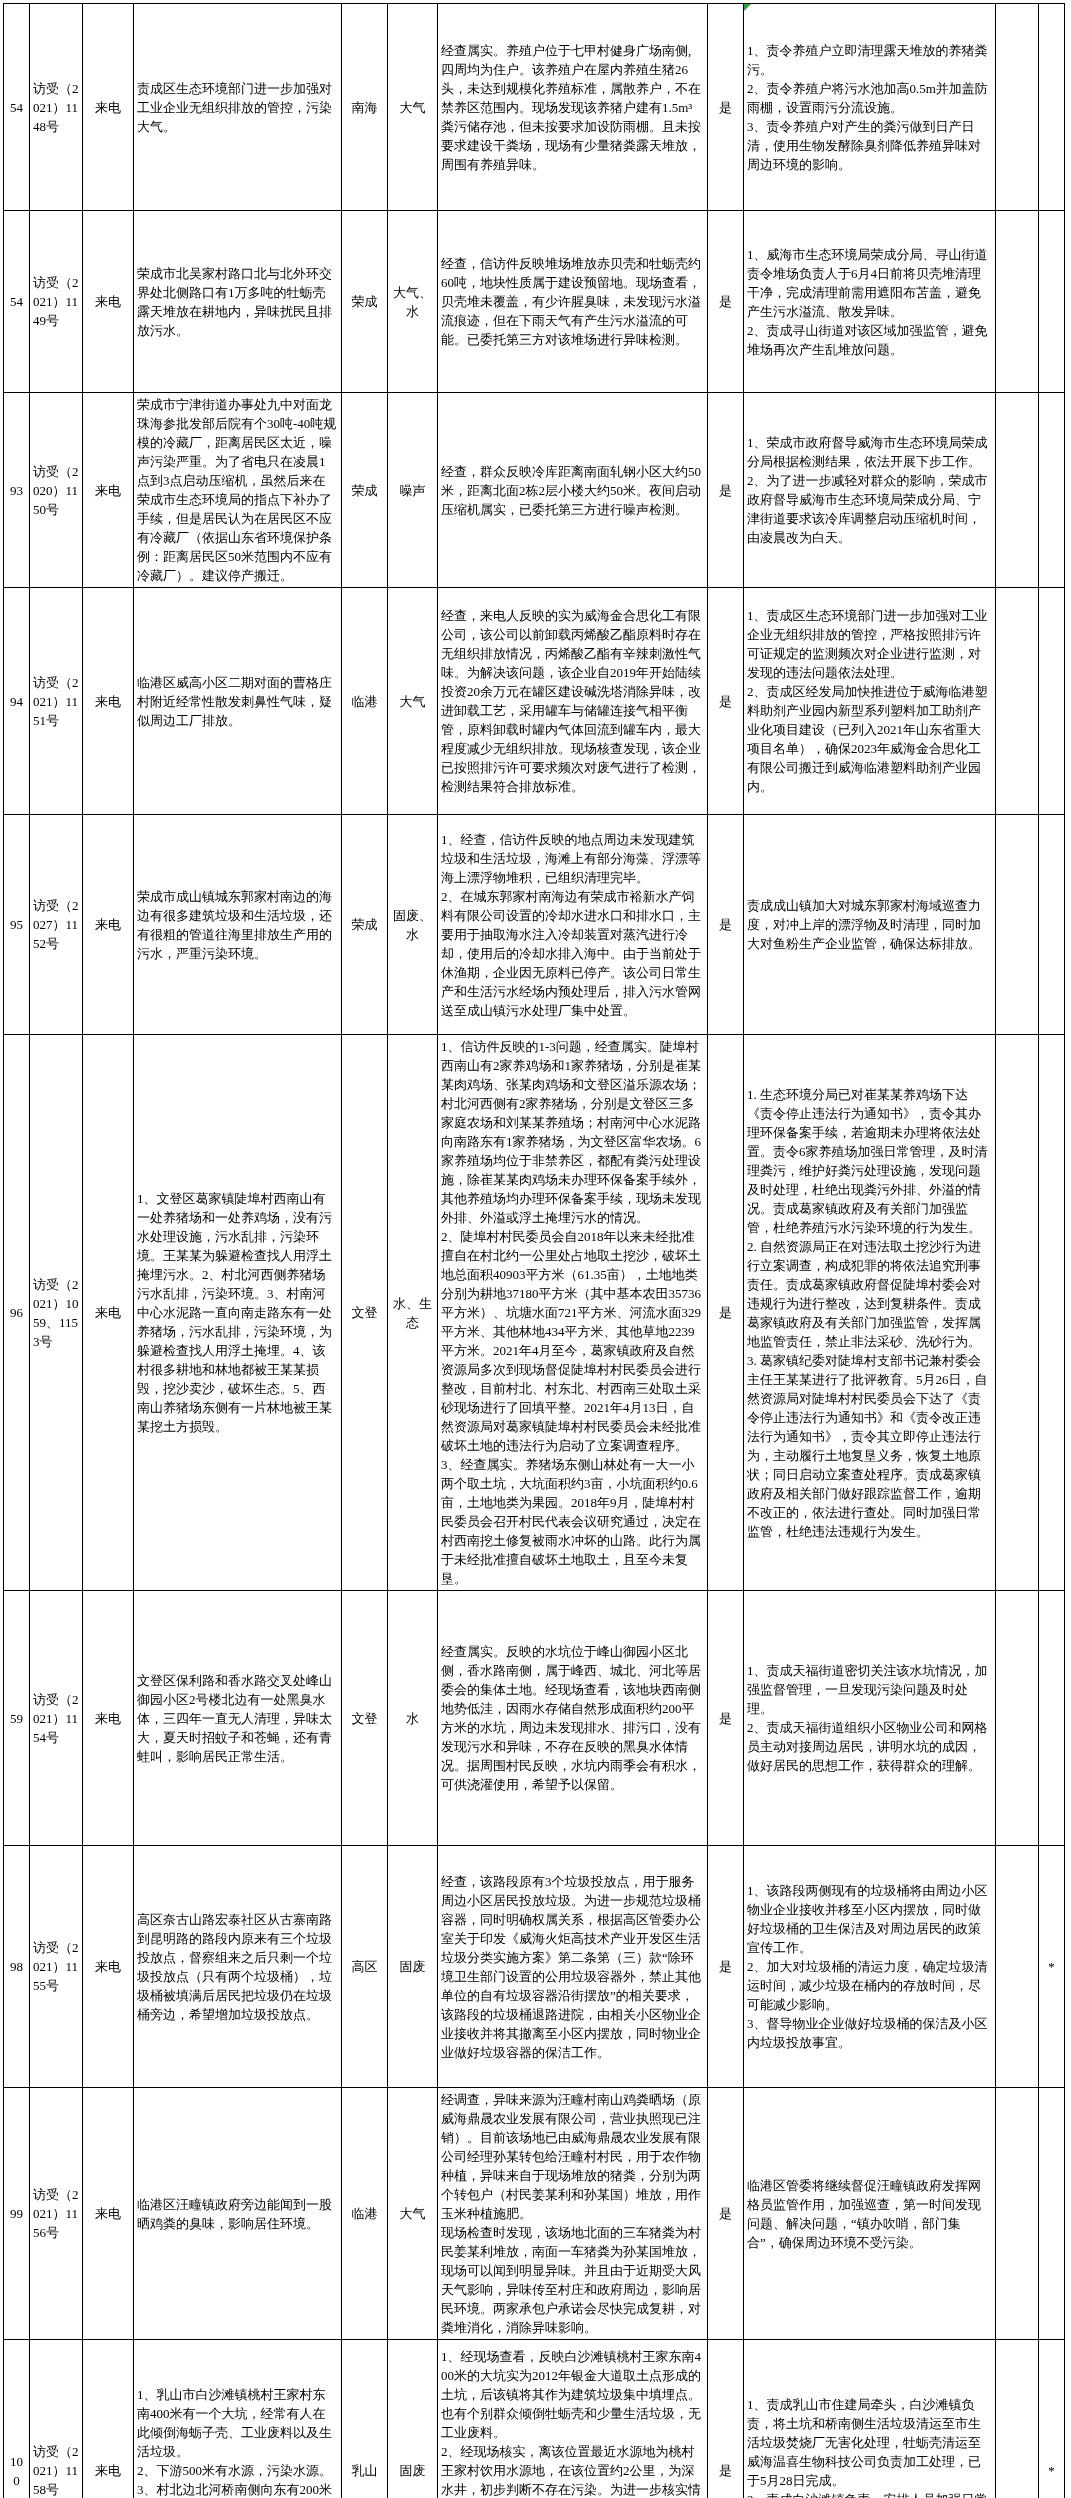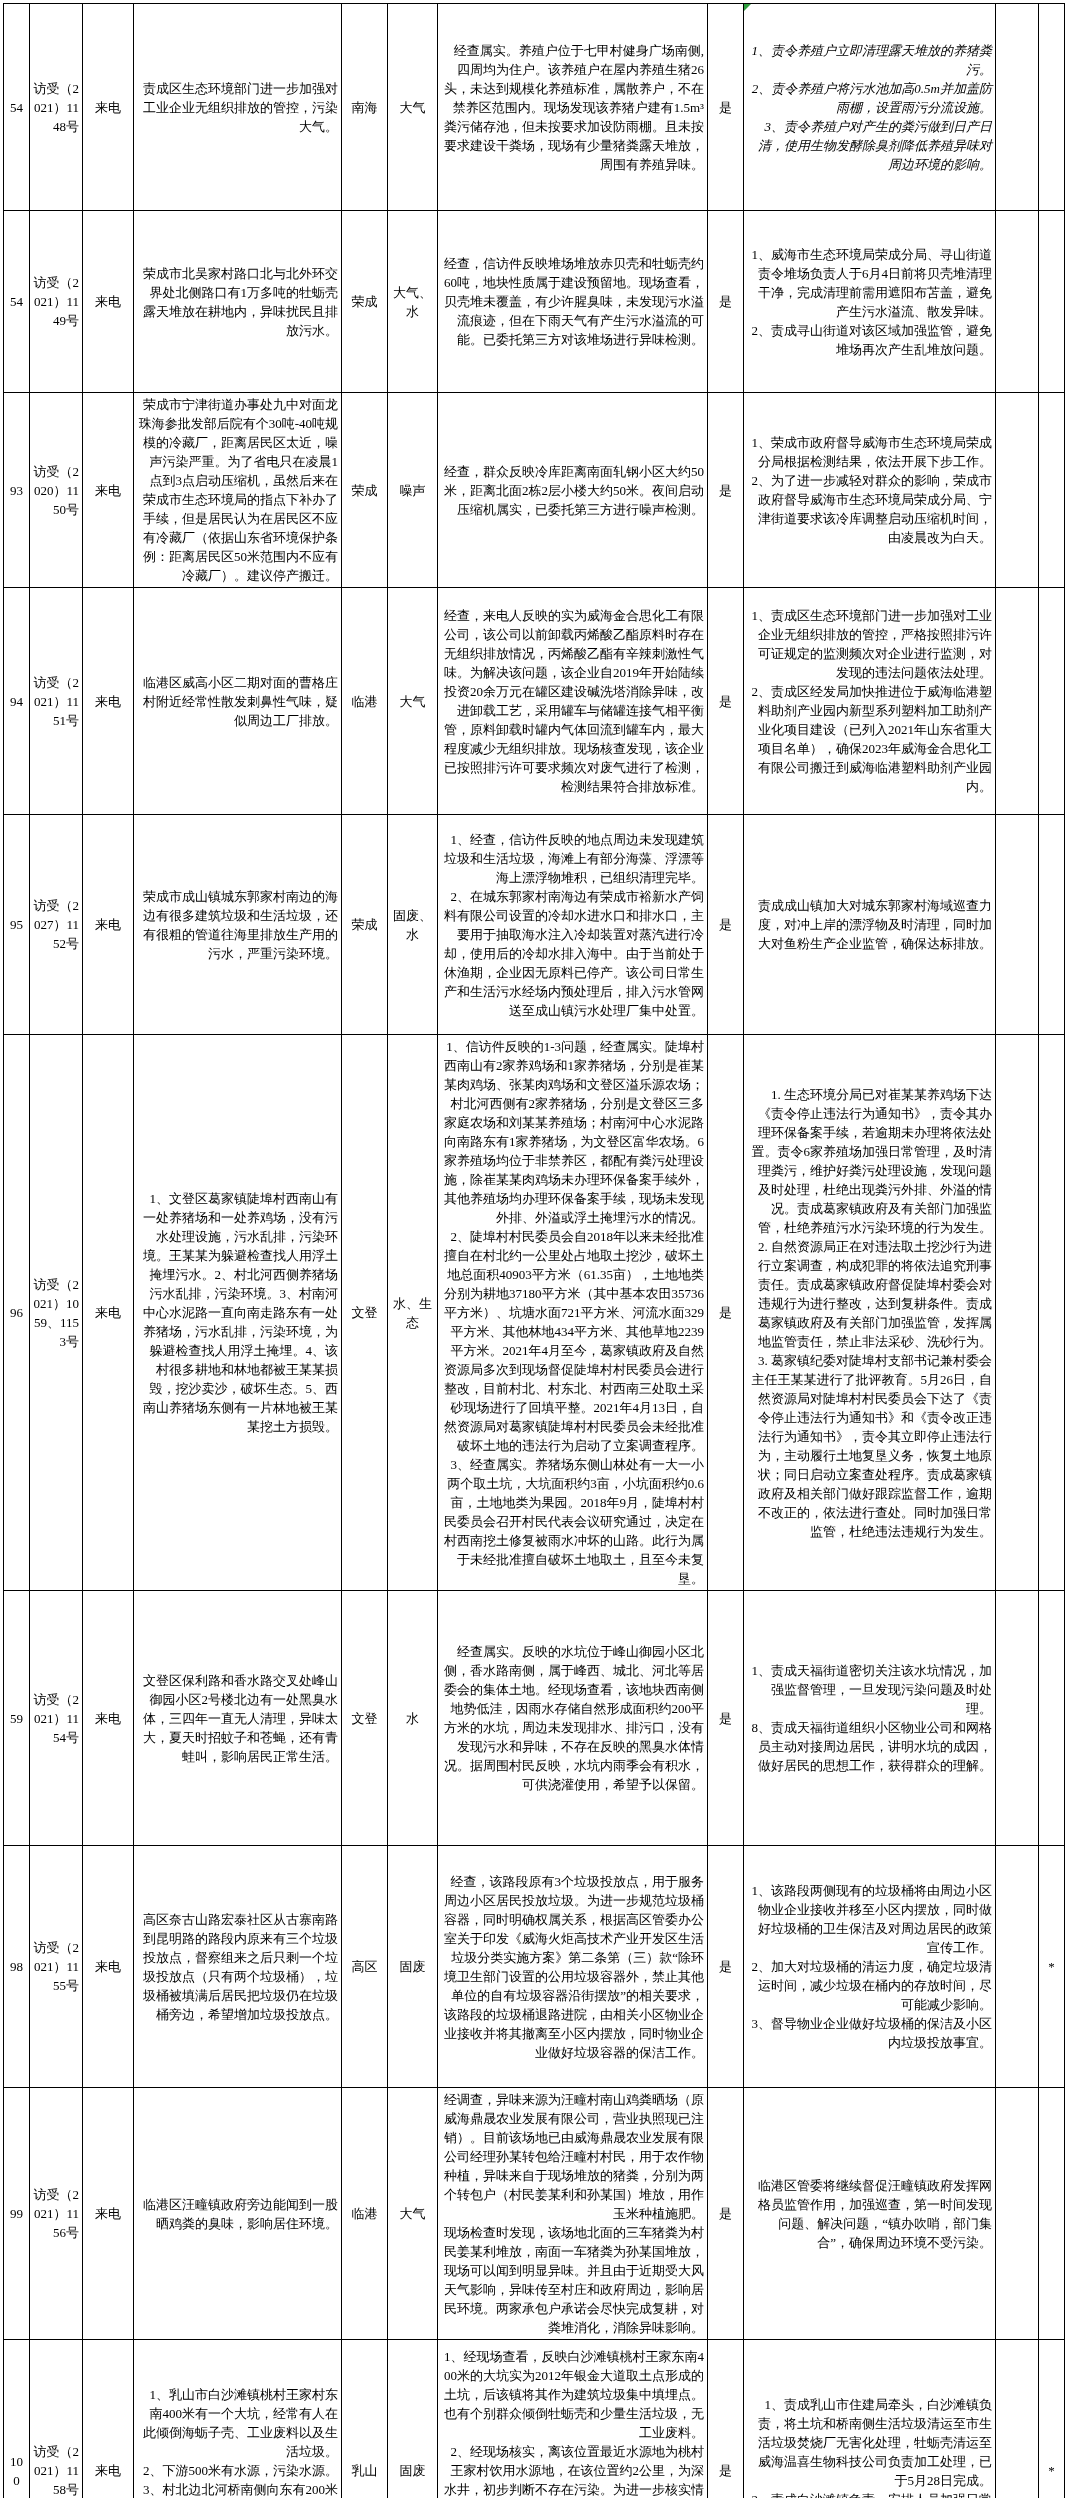--- a/index.html
+++ b/index.html
@@ -18,22 +18,22 @@
     border:1px solid #000;
     vertical-align:middle;
     font-size:13px;
     line-height:19px;
     padding:2px 3px;
     overflow:hidden;
     word-break:break-all;
     white-space:pre-wrap;
   }
   td.center{text-align:center;padding:2px 1px;}
-  td.left{text-align:right;}
-  td.rel{position:relative;font-style:italic;}
+  td.left{text-align:left;}
+  td.rel{position:relative;}
   .corner-mark{
     position:absolute;left:0;top:0;width:0;height:0;
     border-top:7px solid #2e9e3e;
     border-right:7px solid transparent;
   }
   .txt{white-space:pre-wrap;}
 </style>
 </head>
 <body>
 
@@ -150,21 +150,21 @@
   <tr style="height:255px">
     <td class="center">59</td>
     <td class="left">访受（2021）1154号</td>
     <td class="center">来电</td>
     <td class="left">文登区保利路和香水路交叉处峰山御园小区2号楼北边有一处黑臭水体，三四年一直无人清理，异味太大，夏天时招蚊子和苍蝇，还有青蛙叫，影响居民正常生活。</td>
     <td class="center">文登</td>
     <td class="center">水</td>
     <td class="left">经查属实。反映的水坑位于峰山御园小区北侧，香水路南侧，属于峰西、城北、河北等居委会的集体土地。经现场查看，该地块西南侧地势低洼，因雨水存储自然形成面积约200平方米的水坑，周边未发现排水、排污口，没有发现污水和异味，不存在反映的黑臭水体情况。据周围村民反映，水坑内雨季会有积水，可供浇灌使用，希望予以保留。</td>
     <td class="center">是</td>
     <td class="left">1、责成天福街道密切关注该水坑情况，加强监督管理，一旦发现污染问题及时处理。
-8、责成天福街道组织小区物业公司和网格员主动对接周边居民，讲明水坑的成因，做好居民的思想工作，获得群众的理解。</td>
+2、责成天福街道组织小区物业公司和网格员主动对接周边居民，讲明水坑的成因，做好居民的思想工作，获得群众的理解。</td>
     <td class="center"></td>
     <td class="center"></td>
   </tr>
 
   <tr style="height:242px">
     <td class="center">98</td>
     <td class="left">访受（2021）1155号</td>
     <td class="center">来电</td>
     <td class="left">高区奈古山路宏泰社区从古寨南路到昆明路的路段内原来有三个垃圾投放点，督察组来之后只剩一个垃圾投放点（只有两个垃圾桶），垃圾桶被填满后居民把垃圾仍在垃圾桶旁边，希望增加垃圾投放点。</td>
     <td class="center">高区</td>

